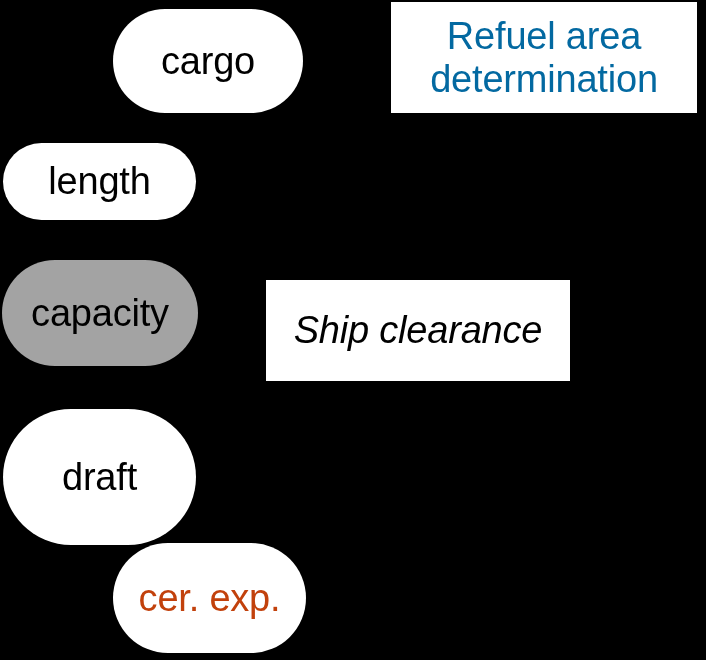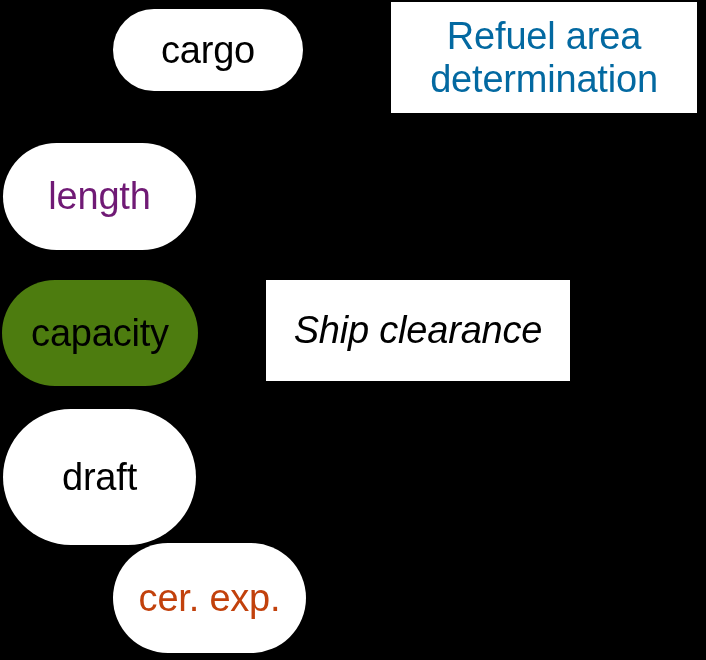--- a/index.html
+++ b/index.html
@@ -35,21 +35,21 @@
     border-radius: 9999px;
   }
   .node.rect {
     border-radius: 0;
   }
 </style>
 </head>
 <body>
 
 <div id="canvas" style="background: rgb(0, 0, 0);">
-    <div class="node pill" style="left: 113px; top: 9px; width: 190px; height: 82px; font-size: 38px; background: rgb(255, 255, 255); color: rgb(0, 0, 0); text-align: center;">cargo</div>
+    <div class="node pill" style="left: 113px; top: 9px; width: 190px; height: 104px; font-size: 38px; background: rgb(255, 255, 255); color: rgb(0, 0, 0); text-align: center;">cargo</div>
     <div class="node rect" style="left: 391px; top: 2px; width: 306px; height: 111px; font-size: 38px; background: rgb(255, 255, 255); color: #0369a1;">Refuel area
 determination</div>
-    <div class="node pill" style="left: 3px; top: 143px; width: 193px; height: 107px; font-size: 38px; background: rgb(255, 255, 255); color: #701a75;">length</div>
-    <div class="node pill" style="left: 2px; top: 280px; width: 196px; height: 106px; font-size: 38px; background: #4d7c0f; color: rgb(0, 0, 0);">capacity</div>
+    <div class="node pill" style="left: 3px; top: 143px; width: 193px; height: 77px; font-size: 38px; background: rgb(255, 255, 255); color: #000000;">length</div>
+    <div class="node pill" style="left: 2px; top: 260px; width: 196px; height: 106px; font-size: 38px; background: #a3a3a3; color: rgb(0, 0, 0);">capacity</div>
     <div class="node rect" style="left: 266px; top: 280px; width: 304px; height: 101px; font-size: 38px; background: rgb(255, 255, 255); color: rgb(0, 0, 0); font-style: italic;">Ship clearance</div>
     <div class="node pill" style="left: 3px; top: 409px; width: 193px; height: 136px; font-size: 38px; background: rgb(255, 255, 255); color: rgb(0, 0, 0);">draft</div>
     <div class="node pill" style="left: 113px; top: 543px; width: 193px; height: 110px; font-size: 38px; background: rgb(255, 255, 255); color: #c2410c;">cer. exp.</div>
   </div>
 
 </body></html>

